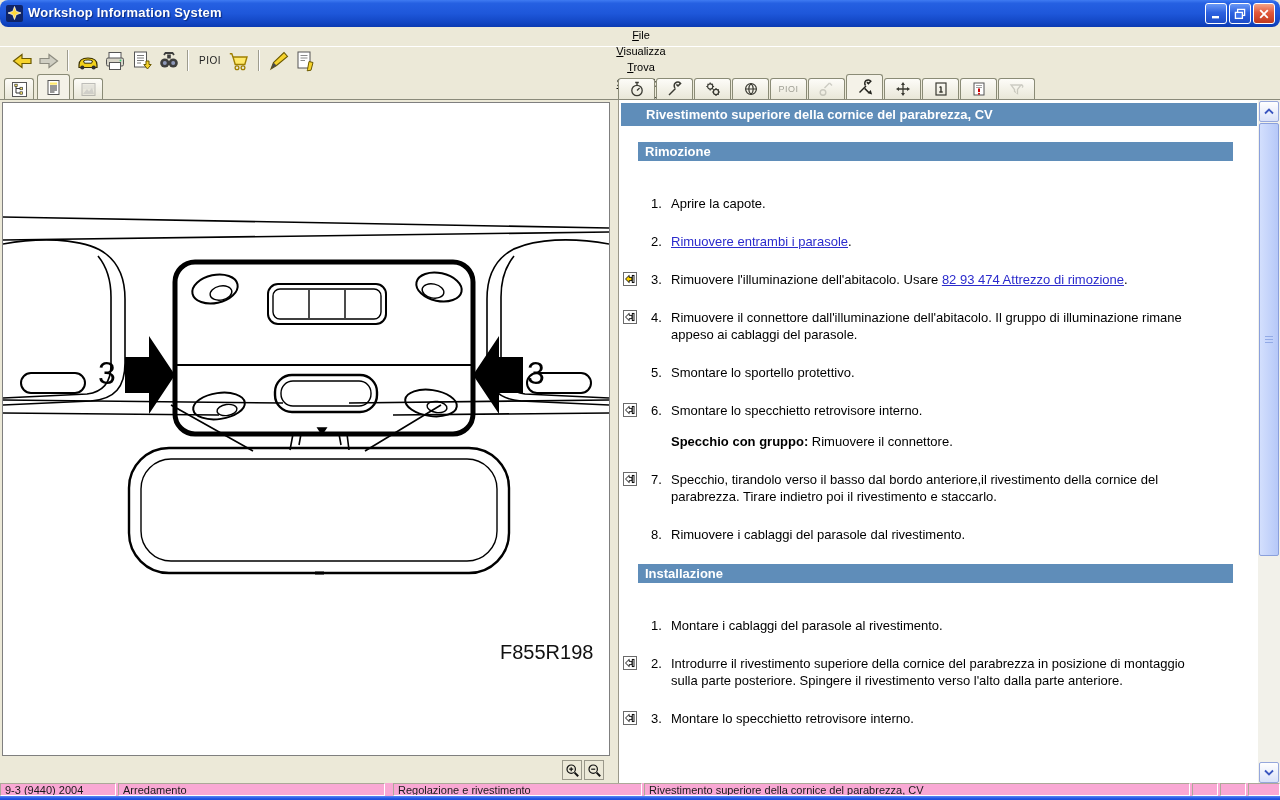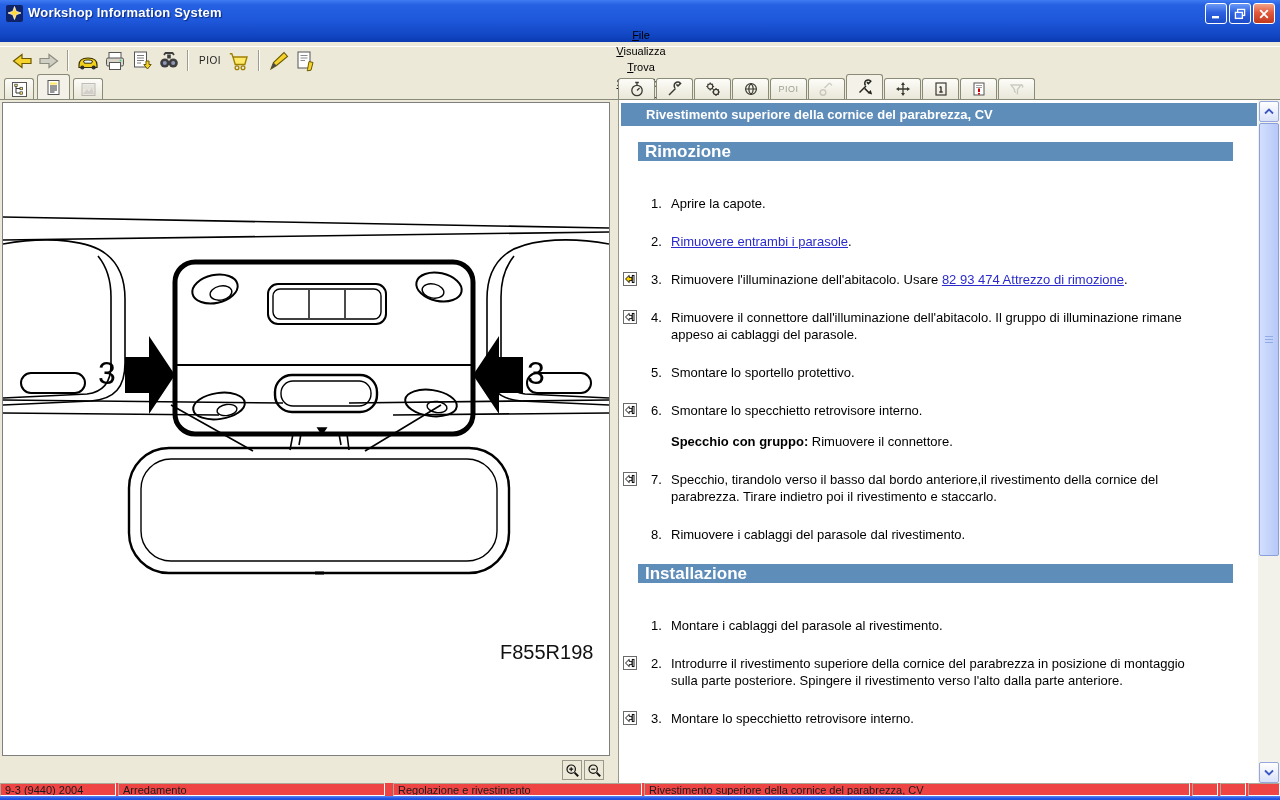--- a/index.html
+++ b/index.html
@@ -1,20 +1,20 @@
 <!DOCTYPE html>
 <html><head>
 <meta charset="utf-8">
 <style>
   html,body{margin:0;padding:0;background:#777;}
   #app{position:relative;width:1280px;height:800px;overflow:hidden;background:#ece9d8;
        font-family:"Liberation Sans",sans-serif;cursor:default;-webkit-font-smoothing:none;}
   
-  .titlebar{position:absolute;left:0;top:0;width:1280px;height:42px;
-    background:linear-gradient(180deg,#3f7bf2 0%,#2560e2 12%,#1e57da 50%,#1145c2 85%,#0b3ab2 100%);}
+  .titlebar{position:absolute;left:0;top:0;width:1280px;height:27px;
+    background:linear-gradient(180deg,#3f7bf2 0%,#2560e2 12%,#1e57da 50%,#1145c2 85%,#0b3ab2 100%);border-radius:8px;}
   .app-icon{position:absolute;left:6px;top:5px;width:17px;height:17px;}
   .title-text{position:absolute;left:28px;top:5px;color:#fff;font-size:13px;font-weight:bold;
     text-shadow:1px 1px 1px #0a2a7e;letter-spacing:.2px;}
   .winbtns{position:absolute;right:5px;top:3px;display:flex;gap:2px;}
   .winbtn{width:22px;height:21px;border:1px solid #fff;border-radius:3px;display:flex;
     align-items:center;justify-content:center;box-sizing:border-box;}
   .winbtn.blue{background:linear-gradient(180deg,#6a99f6,#2e62e0 45%,#1c4cc8);}
   .winbtn.red{background:linear-gradient(180deg,#f2a488,#e2593c 45%,#c03a1e);}
   
   .menubar{position:absolute;left:0;top:27px;width:1280px;height:19px;display:flex;
@@ -46,41 +46,41 @@
     border:1px solid #9a988a;display:flex;align-items:center;justify-content:center;box-sizing:border-box;}
   .splitter{position:absolute;left:612px;top:0;width:6px;height:684px;background:#ece9d8;}
   
   .doc{position:absolute;left:618px;top:0;width:662px;height:684px;background:#fff;
     border-left:1px solid #9a988a;box-sizing:border-box;}
   .doc-title{position:absolute;left:2px;top:3px;right:23px;height:23px;background:#5f8db9;
     color:#fff;font-size:13px;font-weight:bold;line-height:23px;padding-left:25px;}
   .article{position:absolute;left:0;top:26px;right:22px;bottom:0;overflow:hidden;
     font-size:13px;line-height:17px;color:#000;}
   .secbar{height:19px;background:#5f8db9;color:#fff;font-weight:bold;line-height:19px;
-    padding-left:7px;margin:16px 25px 0 19px;font-size:17px;}
+    padding-left:7px;margin:16px 25px 0 19px;font-size:13px;}
   .secbar.second{}
   .steps{padding-top:34px;}
   .step{position:relative;padding-left:52px;margin:0 25px 21px 0;min-height:17px;}
   .sico{position:absolute;left:4px;top:1px;cursor:pointer;}
   .snum{position:absolute;left:32px;top:0;}
   .sbody{max-width:540px;}
   .note{margin-top:14px;}
   .lnk{color:#2b2bcc;text-decoration:underline;cursor:pointer;}
   
   .sb{position:absolute;right:0;top:0;width:22px;height:684px;background:#f2f1ea;}
   .sb-btn{position:absolute;left:1px;width:20px;height:21px;box-sizing:border-box;
     background:linear-gradient(180deg,#fff,#d9e1f9);border:1px solid #95a7dc;border-radius:2px;
     display:flex;align-items:center;justify-content:center;}
   .sb-thumb{position:absolute;left:1px;top:23px;width:20px;height:433px;box-sizing:border-box;
     background:linear-gradient(90deg,#d3dffd,#b6c8f8);border:1px solid #8aa0dc;border-radius:2px;}
   .sb-thumb::after{content:"";position:absolute;left:5px;right:5px;top:50%;height:8px;
     transform:translateY(-50%);
     background:repeating-linear-gradient(180deg,#92aae6 0 1px,rgba(0,0,0,0) 1px 3px);}
   
-  .statusbar{position:absolute;left:0;top:783px;width:1280px;height:13px;background:#ef4444;font-size:11px;color:#1a1a1a;}
+  .statusbar{position:absolute;left:0;top:783px;width:1280px;height:13px;background:#f9a8d4;font-size:11px;color:#1a1a1a;}
   .spanel{position:absolute;top:0;height:13px;line-height:13px;padding-left:4px;overflow:hidden;
     white-space:nowrap;box-sizing:border-box;border:1px solid;border-color:#aca899 #fff #fff #aca899;}
   .bottomstrip{position:absolute;left:0;top:796px;width:1280px;height:4px;
     background:linear-gradient(180deg,#5c88f4,#2456e4 60%,#1c4ad8);}
   svg{display:block;}
 </style>
 </head>
 <body>
 
 <div id="app">

